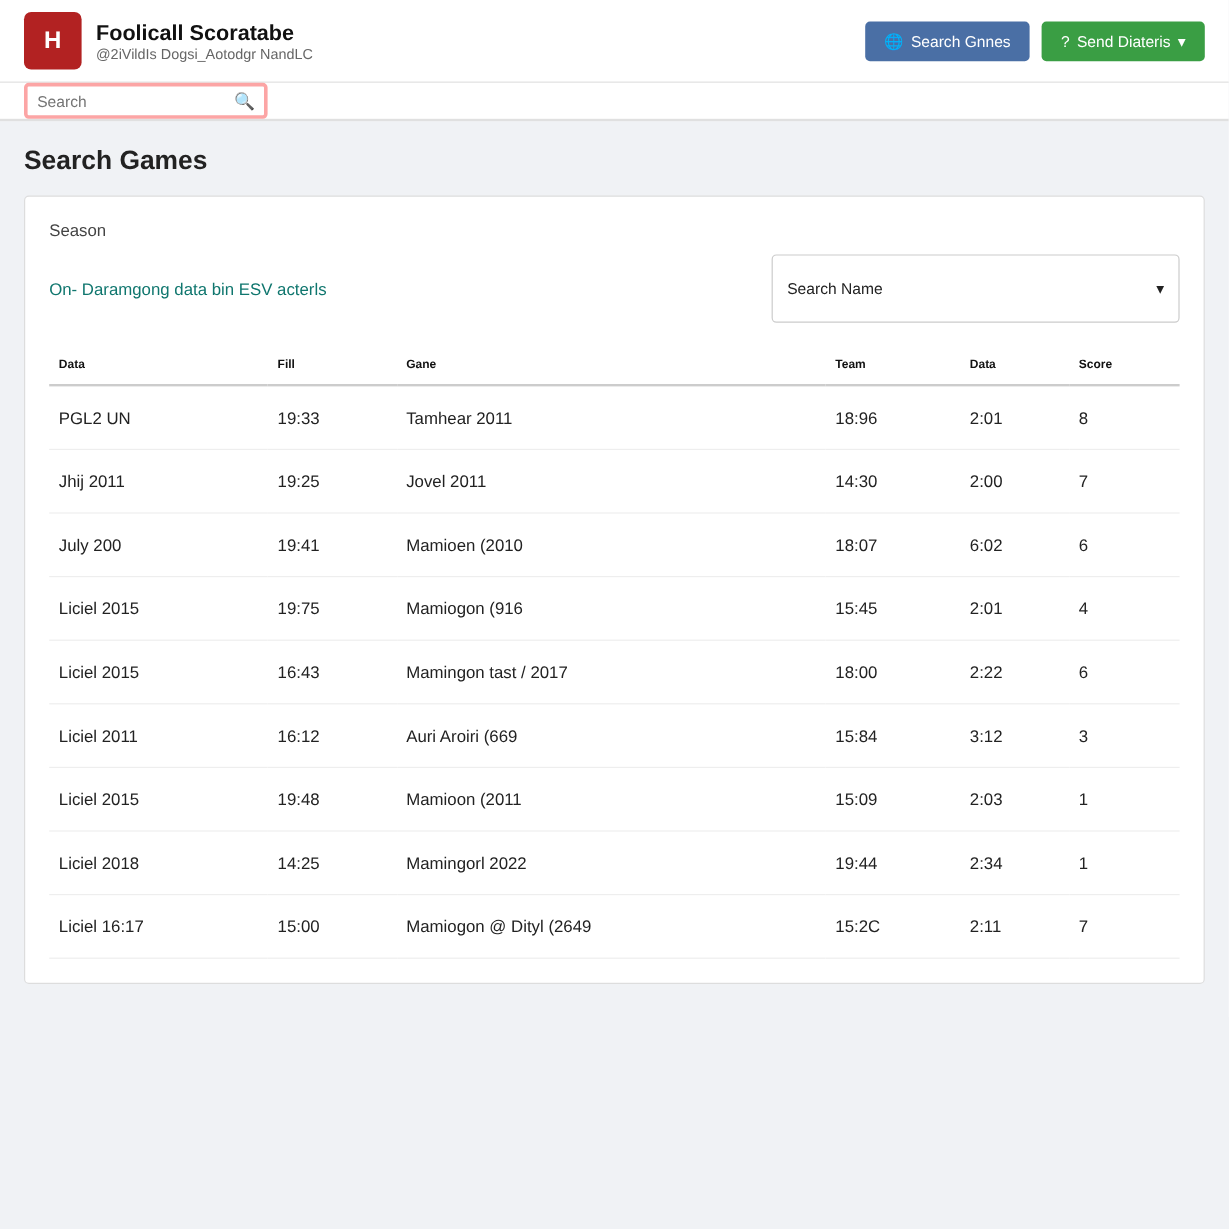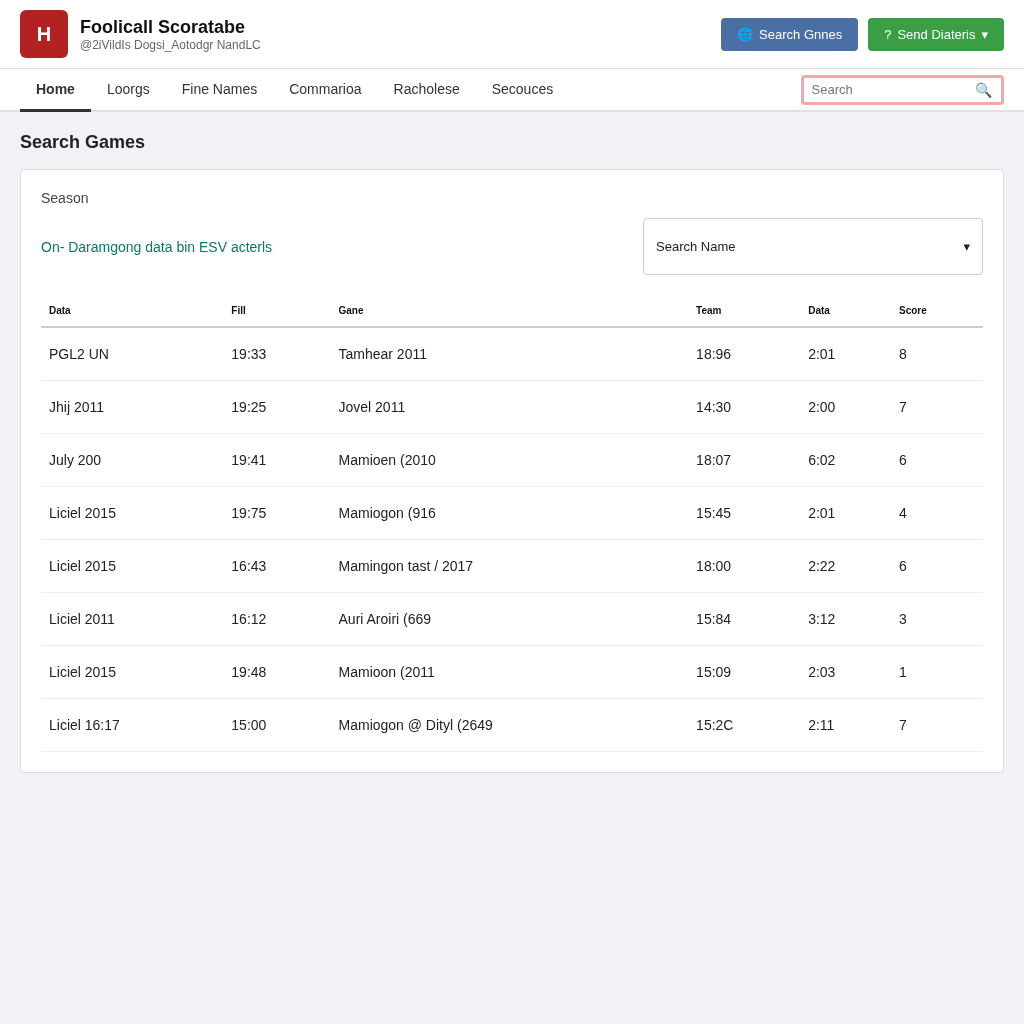--- a/index.html
+++ b/index.html
@@ -88,21 +88,21 @@
     }
     .nav-search input {
       border: none;
       outline: none;
       font-size: 13px;
       width: 160px;
     }
 
     
     .page-content { padding: 20px; }
-    .page-title { font-size: 18px; font-weight: bold; margin-bottom: 16px; }
+    .page-title { font-size: 22px; font-weight: bold; margin-bottom: 16px; }
 
     
     .card {
       background: #fff;
       border: 1px solid #ddd;
       border-radius: 4px;
       padding: 20px;
     }
     .card-season-label { font-size: 14px; color: #444; margin-bottom: 12px; }
     .card-filter-row {
@@ -167,28 +167,20 @@
     </button>
     <button class="btn-send-diateris">
       <span>?</span>
       <span>Send Diateris</span>
       <span>▾</span>
     </button>
   </div>
 </div>
 
 <div class="nav">
-  <div class="nav-items">
-    <div class="nav-item active">Home</div>
-    <div class="nav-item">Loorgs</div>
-    <div class="nav-item">Fine Names</div>
-    <div class="nav-item">Commarioa</div>
-    <div class="nav-item">Racholese</div>
-    <div class="nav-item">Secouces</div>
-  </div>
   <div class="nav-search">
     <input type="text" placeholder="Search" style="">
     <span>🔍</span>
   </div>
 </div>
 
 <div class="page-content">
   <div class="page-title">Search Games</div>
 
   <div class="card">
@@ -264,20 +256,28 @@
           </tr>
           <tr>
             <td>Liciel 2015</td>
             <td>19:48</td>
             <td>Mamioon (2011</td>
             <td>15:09</td>
             <td>2:03</td>
             <td>1</td>
           </tr>
           <tr>
+            <td>Liciel 2018</td>
+            <td>14:25</td>
+            <td>Mamingorl 2022</td>
+            <td>19:44</td>
+            <td>2:34</td>
+            <td>1</td>
+          </tr>
+          <tr>
             <td>Liciel 16:17</td>
             <td>15:00</td>
             <td>Mamiogon @ Dityl (2649</td>
             <td>15:2C</td>
             <td>2:11</td>
             <td>7</td>
           </tr>
         </tbody>
     </table>
   </div>

